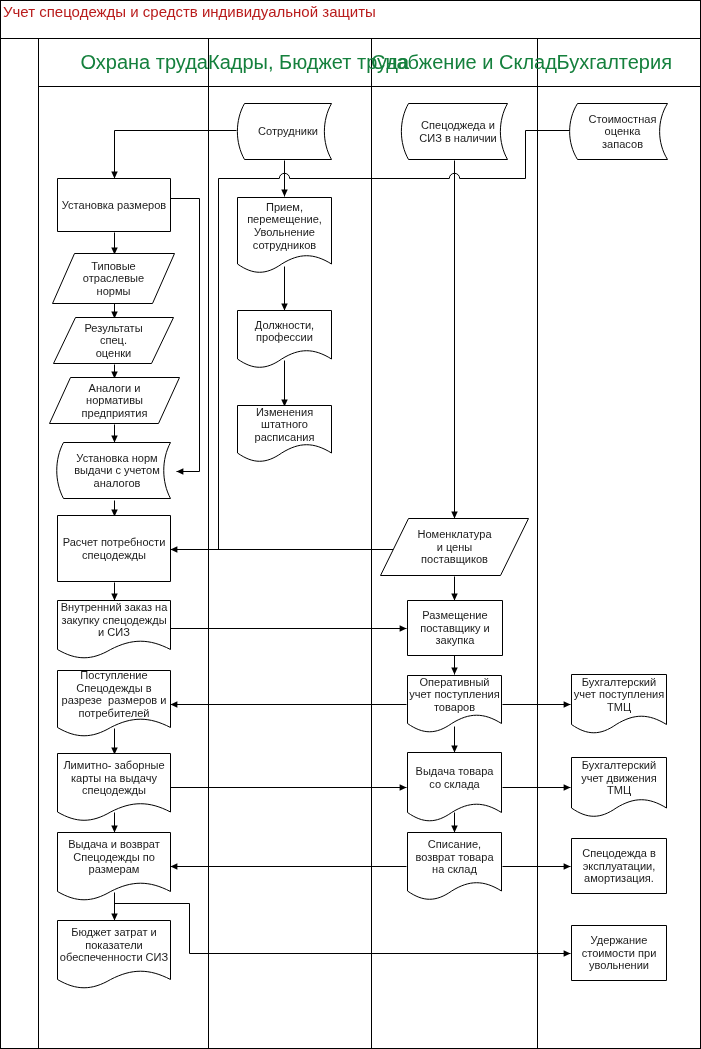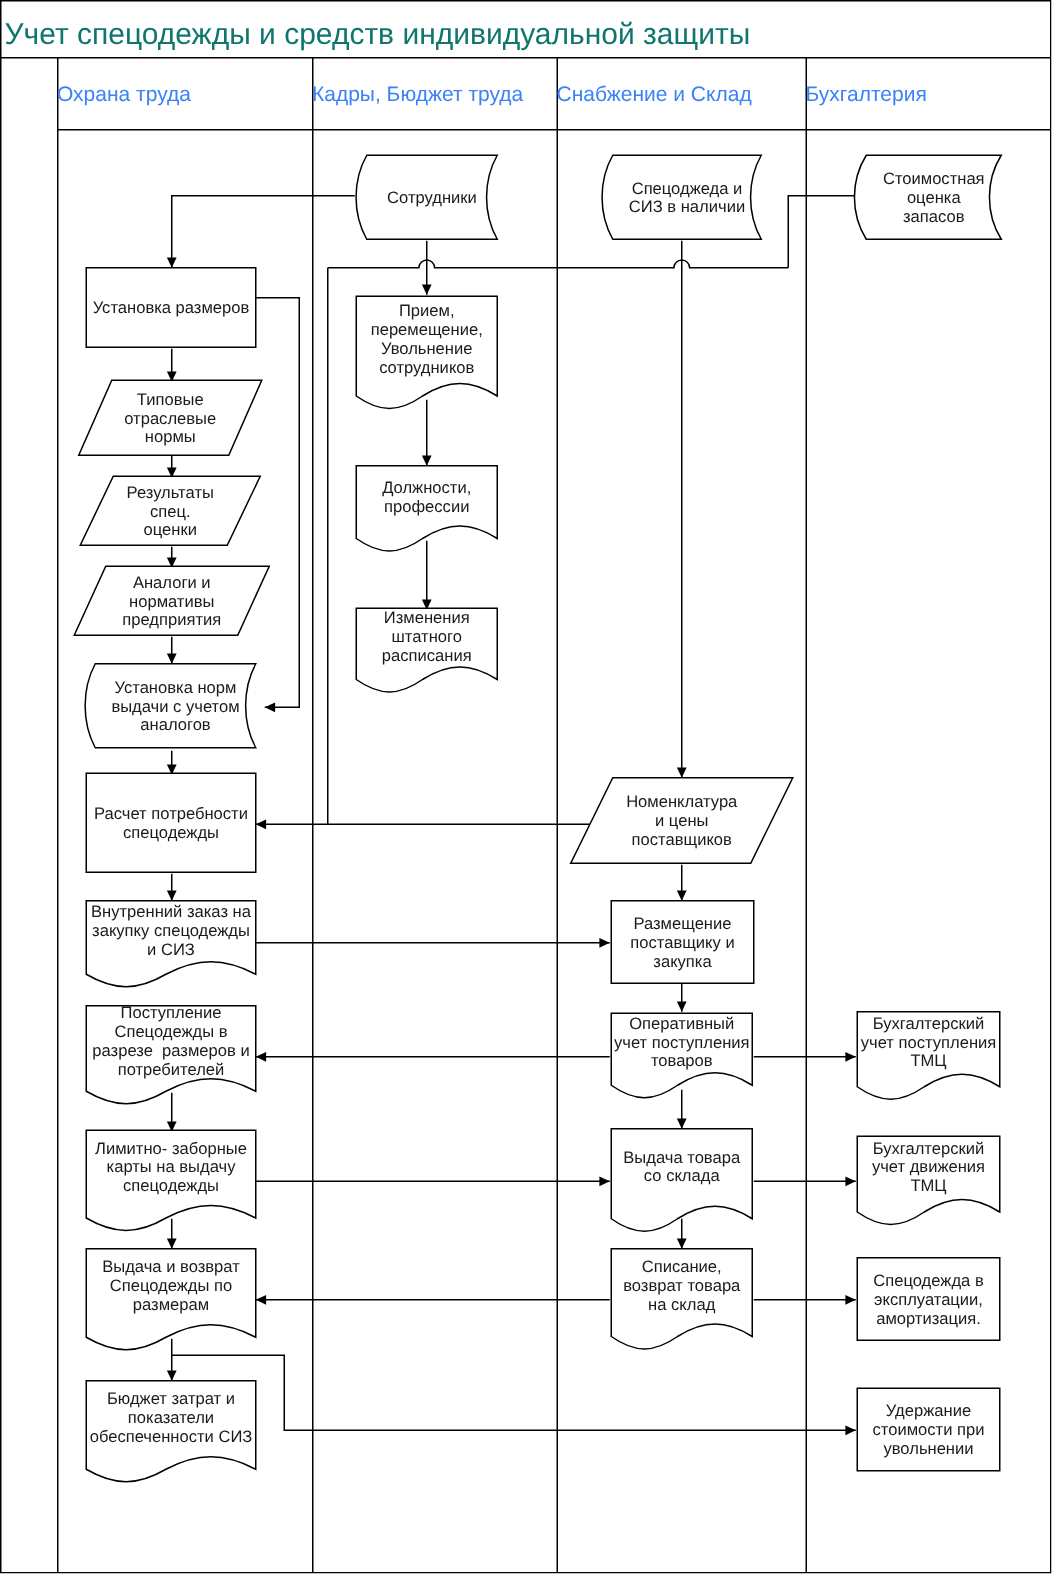--- a/index.html
+++ b/index.html
@@ -9,24 +9,24 @@
        -webkit-font-smoothing:antialiased;}
   #root{position:relative;width:701px;height:1049px;background:#ffffff;}
   #diagram{position:absolute;left:0;top:0;shape-rendering:geometricPrecision;}
   .frame-line{stroke:#000000;stroke-width:1;fill:none;}
   .shape{fill:#ffffff;stroke:#000000;stroke-width:1;}
   .conn{stroke:#000000;stroke-width:1;fill:none;stroke-linecap:butt;}
   .arrowhead{fill:#000000;stroke:none;}
   .node-text{font-family:"Liberation Sans",sans-serif;font-size:11.05px;fill:#1b1b1b;
              text-anchor:middle;letter-spacing:0;white-space:pre;}
   
-  #diagram-title{position:absolute;left:3px;top:11px;width:690px;height:24px;
-                 font-size:20px;line-height:24px;color:#0f766e;white-space:nowrap;}
+  #diagram-title{position:absolute;left:3px;top:0;width:690px;height:24px;
+                 font-size:15px;line-height:24px;color:#b91c1c;white-space:nowrap;}
   .lane-header{position:absolute;top:48px;height:28px;line-height:28px;
-               font-size:14px;color:#3b82f6;text-align:left;white-space:nowrap;}
+               font-size:20px;color:#15803d;text-align:right;white-space:nowrap;}
 </style>
 </head>
 <body>
 
 <div id="root">
 
   <svg id="diagram" width="701" height="1049" viewBox="0 0 701 1049">
     <g id="frame-layer">
         <rect x="0.5" y="0.5" width="700" height="1048" class="frame-line"></rect>
         <line x1="0.5" y1="38.5" x2="700.5" y2="38.5" class="frame-line"></line>

